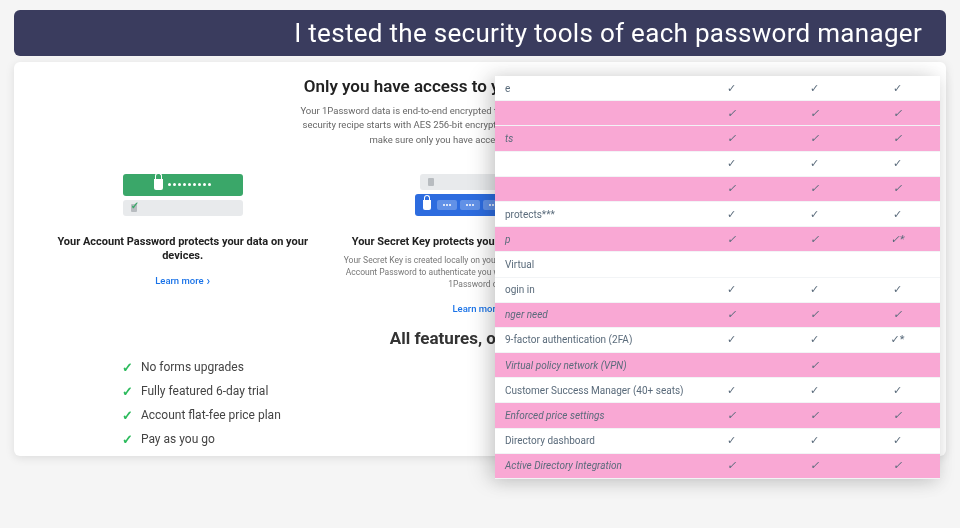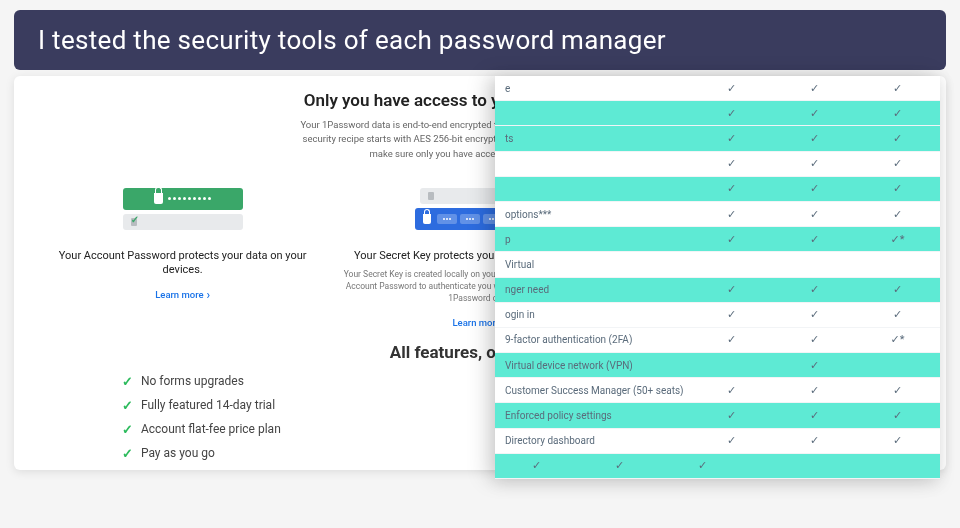--- a/index.html
+++ b/index.html
@@ -1,29 +1,29 @@
 <!DOCTYPE html>
 <html><head>
 <meta charset="utf-8">
 <style>
 * { margin: 0; padding: 0; box-sizing: border-box; }
 body { font-family: -apple-system, BlinkMacSystemFont, "Segoe UI", Roboto, Arial, sans-serif; width: 960px; height: 528px; background: #f5f5f5; position: relative; overflow: hidden; }
 
-.banner { background: #3a3c5e; color: #fff; font-size: 26px; font-weight: 400; padding: 15px 24px; margin: 10px 14px 6px 14px; border-radius: 6px; letter-spacing: 0.3px; }
+.banner { background: #3a3c5e; color: #fff; font-size: 26px; font-weight: 400; padding: 8px 24px; margin: 10px 14px 6px 14px; border-radius: 6px; letter-spacing: 0.3px; text-align: right; }
 
 .main { background: #fff; margin: 0 14px; padding: 10px 24px 0 24px; border-radius: 6px; box-shadow: 0 2px 10px rgba(0,0,0,0.1); position: relative; }
 
 .hero { text-align: center; padding: 4px 20px 10px 20px; }
 .hero h2 { font-size: 17px; font-weight: 600; color: #222; margin-bottom: 8px; }
 .hero p { font-size: 9.5px; color: #666; line-height: 1.5; max-width: 380px; margin: 0 auto; }
 
 .cols { display: flex; gap: 8px; margin-top: 10px; }
 .col { flex: 1; text-align: center; padding: 0 4px; }
 .ill { height: 56px; display: flex; flex-direction: column; align-items: center; justify-content: center; gap: 4px; margin-bottom: 12px; }
-.col h3 { font-size: 11px; font-weight: 400; color: #222; line-height: 1.3; margin-bottom: 6px; padding: 0 4px; }
+.col h3 { font-size: 11px; font-weight: 700; color: #222; line-height: 1.3; margin-bottom: 6px; padding: 0 4px; }
 .col p { font-size: 8.5px; color: #777; line-height: 1.4; margin-bottom: 6px; padding: 0 4px; }
 .learn { font-size: 9.5px; color: #1a73e8; font-weight: 500; display: inline-flex; align-items: center; gap: 3px; cursor: pointer; }
 .learn::after { content: "›"; font-size: 12px; }
 
 
 .pill-green { width: 120px; height: 22px; background: #3aa769; border-radius: 3px; display: flex; align-items: center; justify-content: center; gap: 5px; }
 .pill-green .lock { width: 9px; height: 11px; background: #fff; border-radius: 0 0 2px 2px; position: relative; }
 .pill-green .lock::before { content: ""; position: absolute; top: -6px; left: 1px; width: 5px; height: 6px; border: 1.5px solid #fff; border-bottom: none; border-radius: 3px 3px 0 0; }
 .dots { display: flex; gap: 2px; }
 .dots span { width: 3px; height: 3px; background: #fff; border-radius: 50%; }
@@ -48,21 +48,21 @@
 
 .feat-header { text-align: center; font-size: 17px; font-weight: 700; color: #333; margin-top: 12px; overflow: hidden; white-space: nowrap; }
 .features { display: flex; margin-top: 12px; padding-left: 84px; }
 .fcol { flex: 1; }
 .fitem { display: flex; align-items: center; gap: 8px; font-size: 12px; color: #444; margin-bottom: 9px; }
 .check { color: #2dbb5d; font-weight: bold; font-size: 13px; }
 
 
 .table { position: absolute; right: 20px; top: 76px; width: 445px; background: #fff; box-shadow: -8px 0 20px rgba(0,0,0,0.15), 0 4px 16px rgba(0,0,0,0.1); font-size: 10px; color: #5a6b7b; }
 .trow { display: flex; align-items: center; height: 25.2px; border-bottom: 1px solid #f2f4f6; }
-.trow.alt { background: #5eead4; }
+.trow.alt { background: #f9a8d4; font-style: italic; }
 .tcell-label { width: 195px; padding-left: 10px; overflow: hidden; white-space: nowrap; }
 .tcell { width: 83px; text-align: center; color: #5a6b7b; font-size: 11px; }
 .tick::before { content: "✓"; }
 .tickstar::before { content: "✓*"; }
 </style>
 </head>
 <body>
 
 <div class="banner">I tested the security tools of each password manager</div>
 
@@ -146,21 +146,21 @@
   <div class="feat-header">All features, one licen...</div>
 
   <div class="features">
     <div class="fcol">
       <div class="fitem">
           <span class="check">✓</span>
           <span>No forms upgrades</span>
         </div>
       <div class="fitem">
           <span class="check">✓</span>
-          <span>Fully featured 14-day trial</span>
+          <span>Fully featured 6-day trial</span>
         </div>
       <div class="fitem">
           <span class="check">✓</span>
           <span>Account flat-fee price plan</span>
         </div>
       <div class="fitem">
           <span class="check">✓</span>
           <span>Pay as you go</span>
         </div>
     </div>
@@ -211,77 +211,78 @@
       <div class="tcell tick"></div>
       <div class="tcell tick"></div>
     </div>
     <div class="trow alt">
       <div class="tcell-label"></div>
       <div class="tcell tick"></div>
       <div class="tcell tick"></div>
       <div class="tcell tick"></div>
     </div>
     <div class="trow">
-      <div class="tcell-label">options***</div>
+      <div class="tcell-label">protects***</div>
       <div class="tcell tick"></div>
       <div class="tcell tick"></div>
       <div class="tcell tick"></div>
     </div>
     <div class="trow alt">
       <div class="tcell-label">p</div>
       <div class="tcell tick"></div>
       <div class="tcell tick"></div>
       <div class="tcell tickstar"></div>
     </div>
     <div class="trow">
       <div class="tcell-label">Virtual</div>
       <div class="tcell "></div>
       <div class="tcell "></div>
       <div class="tcell "></div>
     </div>
+    <div class="trow">
+      <div class="tcell-label">ogin in</div>
+      <div class="tcell tick"></div>
+      <div class="tcell tick"></div>
+      <div class="tcell tick"></div>
+    </div>
     <div class="trow alt">
       <div class="tcell-label">nger need</div>
       <div class="tcell tick"></div>
       <div class="tcell tick"></div>
       <div class="tcell tick"></div>
     </div>
     <div class="trow">
-      <div class="tcell-label">ogin in</div>
-      <div class="tcell tick"></div>
-      <div class="tcell tick"></div>
-      <div class="tcell tick"></div>
-    </div>
-    <div class="trow">
       <div class="tcell-label">9-factor authentication (2FA)</div>
       <div class="tcell tick"></div>
       <div class="tcell tick"></div>
       <div class="tcell tickstar"></div>
     </div>
     <div class="trow alt">
-      <div class="tcell-label">Virtual device network (VPN)</div>
-      <div class="tcell "></div>
-      <div class="tcell tick"></div>
-      <div class="tcell "></div>
-    </div>
-    <div class="trow">
-      <div class="tcell-label">Customer Success Manager (50+ seats)</div>
-      <div class="tcell tick"></div>
-      <div class="tcell tick"></div>
-      <div class="tcell tick"></div>
-    </div>
-    <div class="trow alt">
-      <div class="tcell-label">Enforced policy settings</div>
+      <div class="tcell-label">Virtual policy network (VPN)</div>
+      <div class="tcell "></div>
+      <div class="tcell tick"></div>
+      <div class="tcell "></div>
+    </div>
+    <div class="trow">
+      <div class="tcell-label">Customer Success Manager (40+ seats)</div>
+      <div class="tcell tick"></div>
+      <div class="tcell tick"></div>
+      <div class="tcell tick"></div>
+    </div>
+    <div class="trow alt">
+      <div class="tcell-label">Enforced price settings</div>
       <div class="tcell tick"></div>
       <div class="tcell tick"></div>
       <div class="tcell tick"></div>
     </div>
     <div class="trow">
       <div class="tcell-label">Directory dashboard</div>
       <div class="tcell tick"></div>
       <div class="tcell tick"></div>
       <div class="tcell tick"></div>
     </div>
     <div class="trow alt">
+      <div class="tcell-label">Active Directory Integration</div>
       <div class="tcell tick"></div>
       <div class="tcell tick"></div>
       <div class="tcell tick"></div>
     </div>
   </div>
 
 </body></html>

